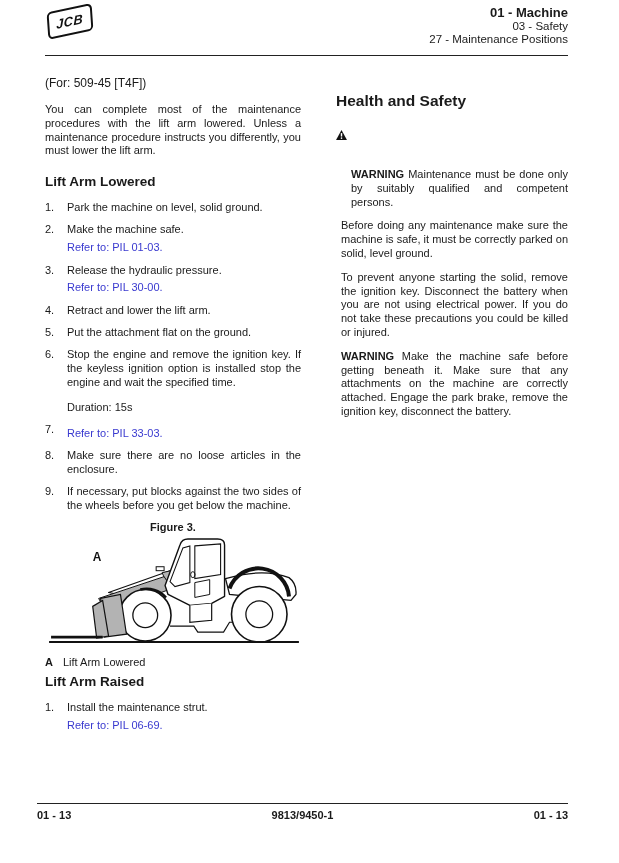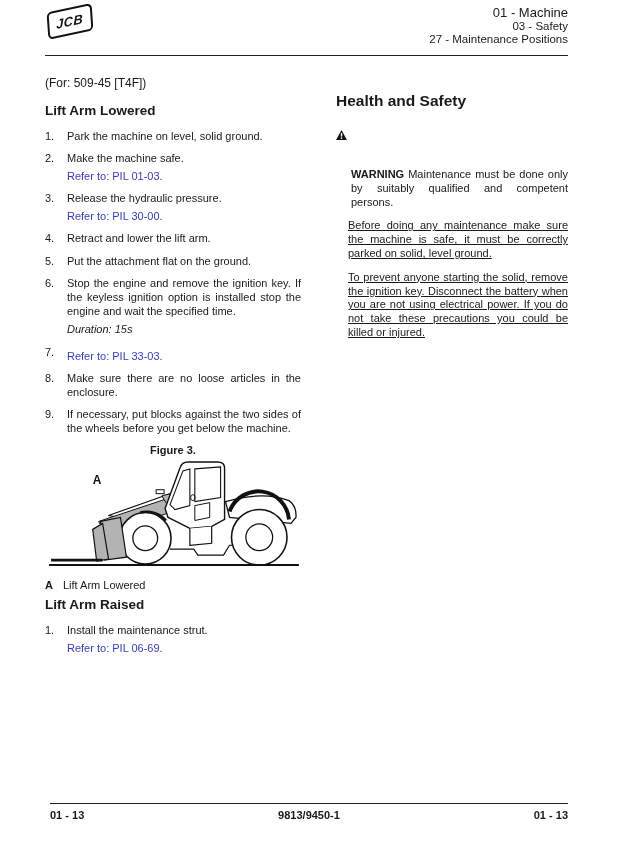--- a/index.html
+++ b/index.html
@@ -10,57 +10,57 @@
   
   .header { position:absolute; top:6px; left:45px; right:51px; height:46px; }
   .logo-wrap { position:absolute; left:2px; top:2px; }
   .logo {
     display:inline-block; border:2.5px solid #111; border-radius:5px;
     padding:2px 7px 3px 7px; transform:rotate(-12deg) skewX(-8deg); background:#fff;
   }
   .logo span { display:inline-block; font-weight:bold; font-style:italic; font-size:13px;
     letter-spacing:0.5px; color:#111; transform:skewX(-4deg); }
   .header-right { position:absolute; right:0; top:0; text-align:right; line-height:13.5px; }
-  .hr1 { font-size:13px; font-weight:normal;text-align:right; }
+  .hr1 { font-size:13px; font-weight:bold;text-align:right; }
   .hr2, .hr3 { font-size:11.5px; }
   .rule-top { position:absolute; top:55px; left:45px; right:51px; border-top:1.6px solid #222; }
 
   
   .columns { position:absolute; top:76px; left:45px; right:51px; display:flex; gap:35px; }
   .col-left { width:256px; flex:none; }
   .col-right { flex:1; }
 
   .for-model { font-size:12px; margin-bottom:13px; }
   p.body { font-size:11px; line-height:13.8px; text-align:justify; }
   .intro { margin-bottom:16px; }
 
   h2.sec { font-size:13.5px; font-weight:bold; margin:4px 0 12px 0; }
   h1.sec { font-size:15.5px; font-weight:bold; margin:16px 0 14px 0; }
 
   .step { display:flex; font-size:11px; line-height:13.8px; margin-bottom:8.5px; }
   .step .num { width:22px; flex:none; }
   .step .stext { flex:1; }
   .step .stext p { text-align:justify; }
-  .step .note { margin-top:5px; text-align:center;font-style:italic; }
+  .step .note { margin-top:11px; text-align:center; }
   .step .link, .link-line { color:#3939cf; margin-top:4px; cursor:pointer; text-align:left !important; }
 
   
   .figure { margin:4px 0 6px 0; }
   .fig-title { font-size:11px; font-weight:bold; text-align:center; margin-bottom:2px; }
   .fig-caption { font-size:11px; margin-top:2px; }
   .fig-caption b { margin-right:10px; }
 
   
   .warn { display:flex; gap:4px; margin-bottom:10px; }
   .warn .w-icon { flex:none; width:11px; padding-top:2px; }
   .warn p { flex:1;margin-top:44px; }
-  .warn-plain { margin-left:12px; margin-bottom:10px;text-decoration:underline; }
-
-  
-  .footer { position:absolute; top:803px; left:50px; right:51px;
+  .warn-plain { margin-left:5px; margin-bottom:10px; }
+
+  
+  .footer { position:absolute; top:803px; left:37px; right:51px;
     border-top:1.6px solid #222; padding-top:5px;
     display:flex; justify-content:space-between;
     font-size:11px; font-weight:bold; }
 </style>
 </head>
 <body>
 
 <div class="page">
 
   <div class="header">
@@ -72,20 +72,21 @@
       <div class="hr2">03 - Safety</div>
       <div class="hr3">27 - Maintenance Positions</div>
     </div>
   </div>
   <div class="rule-top"></div>
 
   <div class="columns">
 
     <section class="col-left">
       <p class="for-model">(For: 509-45 [T4F])</p>
+      <p class="body intro">You can complete most of the maintenance procedures with the lift arm lowered. Unless a maintenance procedure instructs you differently, you must lower the lift arm.</p>
 
       <h2 class="sec">Lift Arm Lowered</h2>
 
       <div class="step">
         <span class="num">1.</span>
         <div class="stext">
             <p>Park the machine on level, solid ground.</p>
           </div>
       </div>
       <div class="step">
@@ -206,20 +207,21 @@
             <circle cx="6" cy="9" r="0.9" fill="#fff"></circle>
           </svg>
         </span>
         <p class="body"><b>WARNING</b> <span>Maintenance must be done only by suitably qualified and competent persons.</span></p>
       </div>
 
       <p class="body warn-plain">Before doing any maintenance make sure the machine is safe, it must be correctly parked on solid, level ground.</p>
 
       <p class="body warn-plain">To prevent anyone starting the solid, remove the ignition key. Disconnect the battery when you are not using electrical power. If you do not take these precautions you could be killed or injured.</p>
 
+      <p class="body warn-plain"><b>WARNING</b> <span>Make the machine safe before getting beneath it. Make sure that any attachments on the machine are correctly attached. Engage the park brake, remove the ignition key, disconnect the battery.</span></p>
     </section>
   </div>
 
   <div class="footer">
     <span>01 - 13</span>
     <span>9813/9450-1</span>
     <span>01 - 13</span>
   </div>
 
 </div>

